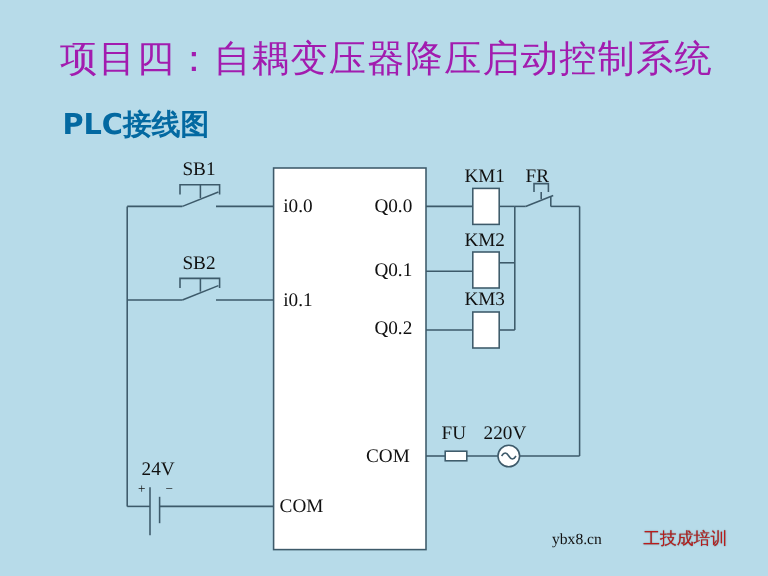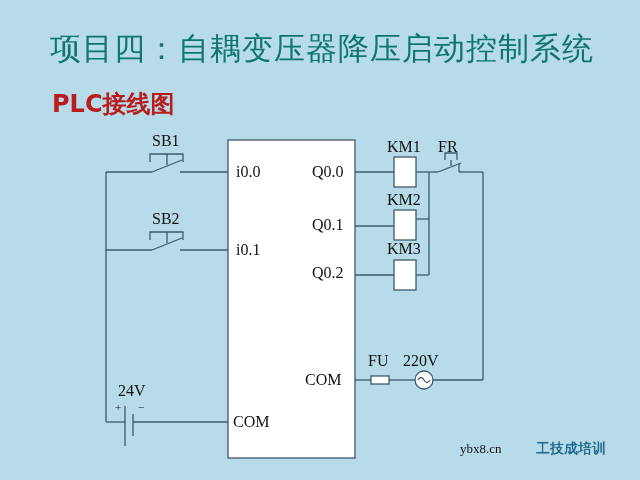--- a/index.html
+++ b/index.html
@@ -4,40 +4,40 @@
 <style>
   html, body { margin: 0; padding: 0; }
   body {
     width: 640px; height: 480px; overflow: hidden;
     background: #b7dbe9;
     position: relative;
     font-family: "DejaVu Serif", serif;
   }
   .title {
     position: absolute; left: 50px; top: 28px;
-    font-size: 31px; color: #0f766e; letter-spacing: 1px;
+    font-size: 31px; color: #a21caf; letter-spacing: 1px;
     font-family: "DejaVu Sans", sans-serif;
     white-space: nowrap;
   }
   .subtitle {
     position: absolute; left: 52px; top: 88px;
-    font-size: 24px; color: #b91c1c; font-weight: bold;
+    font-size: 24px; color: #0369a1; font-weight: bold;
     font-family: "DejaVu Sans", sans-serif;
     white-space: nowrap;
   }
   svg.diagram { position: absolute; left: 0; top: 0; }
   .lbl { font-family: "Liberation Serif", serif; font-size: 16px; fill: #111; }
   .wm {
     position: absolute; left: 460px; top: 441px;
     font-family: Liberation Serif, serif; font-size: 13px; color: #111;
     white-space: nowrap;
   }
   .wm2 {
     position: absolute; left: 536px; top: 440px;
-    font-family: Liberation Serif, serif; font-size: 14px; color: #0369a1;
+    font-family: Liberation Serif, serif; font-size: 14px; color: #b91c1c;
     text-shadow: 0 0 1px #555; white-space: nowrap;
   }
 </style>
 </head>
 <body>
 
 <div class="title">项目四：自耦变压器降压启动控制系统</div>
 <div class="subtitle">PLC接线图</div>
 
 <svg class="diagram" width="640" height="480" viewBox="0 0 640 480">

